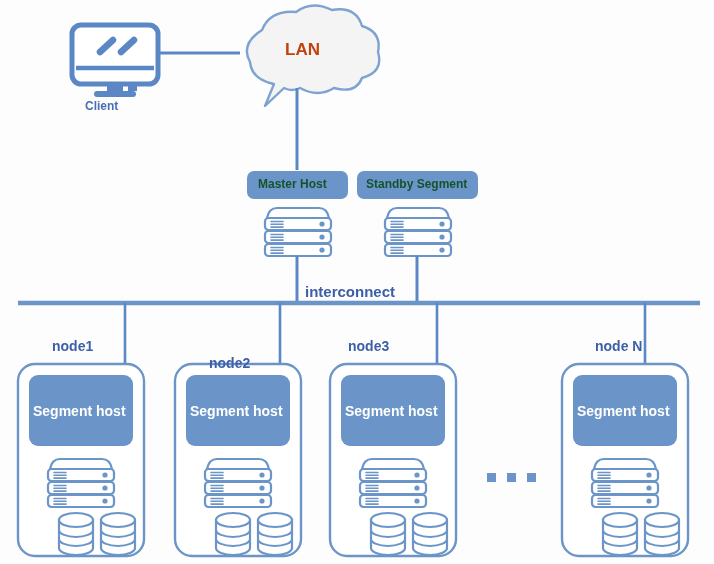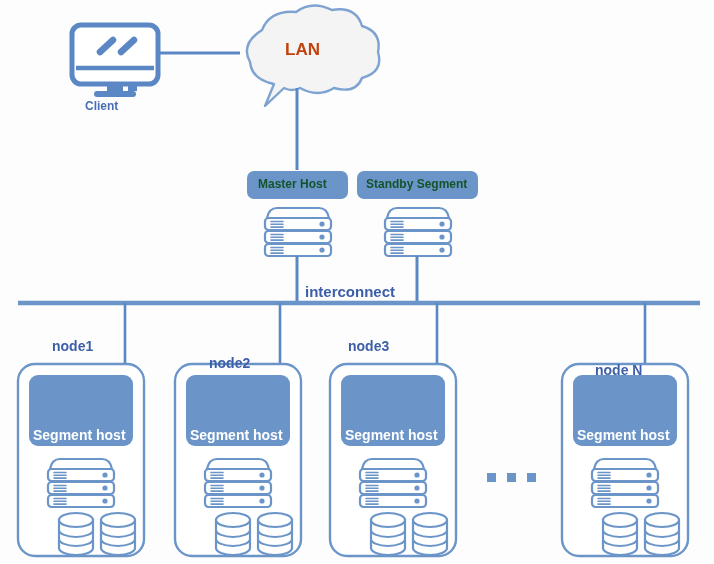--- a/index.html
+++ b/index.html
@@ -47,21 +47,20 @@
     color: #3c5fa8;
     font-size: 15px;
   }
   .label-pill {
     color: #14532d;
     font-size: 12px;
   }
   .label-seghost {
     color: #ffffff;
     font-size: 14px;
-    margin-top: 24px;
   }
 </style>
 </head>
 <body>
 
 <div id="diagram-root">
 
   <svg id="diagram-svg" width="714" height="564" viewBox="0 0 714 564">
 
     <defs>
@@ -218,20 +217,20 @@
 
   <div class="txt label-pill" style="left:258px; top:178px;">Master Host</div>
 
   <div class="txt label-pill" style="left:366px; top:178px;">Standby Segment</div>
 
   <div class="txt label-interconnect" style="left:305px; top:284px;">interconnect</div>
 
   <div class="txt label-node" style="left:52px; top:339px;text-align:right;">node1</div>
   <div class="txt label-node" style="left:209px; top:356px;">node2</div>
   <div class="txt label-node" style="left:348px; top:339px;">node3</div>
-  <div class="txt label-node" style="left:595px; top:339px;margin-top:24px;">node N</div>
+  <div class="txt label-node" style="left:595px; top:339px;">node N</div>
 
   <div class="txt label-seghost" style="left:33px; top:404px;">Segment host</div>
   <div class="txt label-seghost" style="left:190px; top:404px;">Segment host</div>
   <div class="txt label-seghost" style="left:345px; top:404px;">Segment host</div>
   <div class="txt label-seghost" style="left:577px; top:404px;">Segment host</div>
 
 </div>
 
 </body></html>

